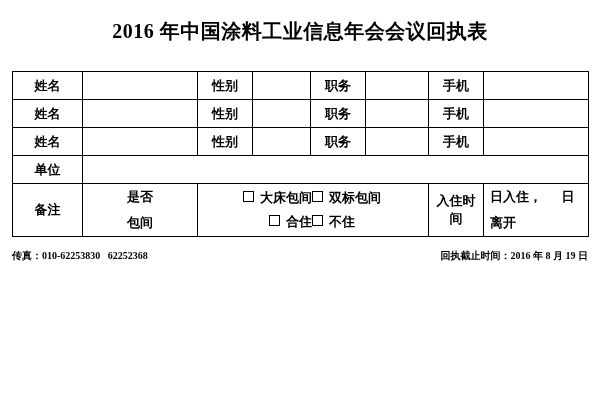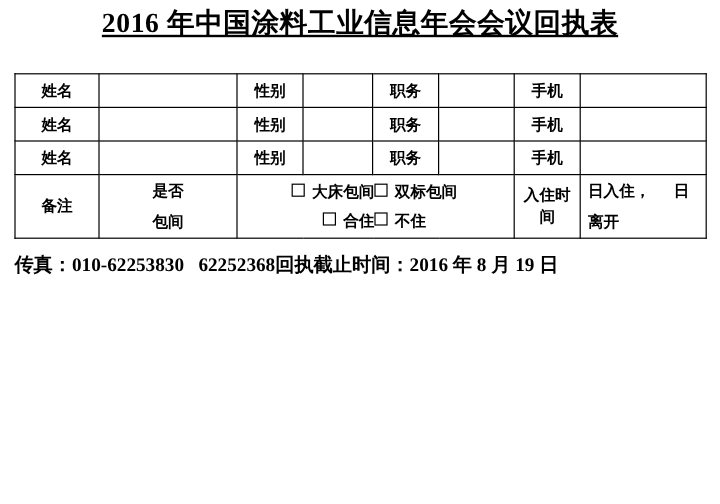--- a/index.html
+++ b/index.html
@@ -15,27 +15,26 @@
     overflow: hidden;
   }
   .page {
     position: relative;
     width: 600px;
     height: 420px;
     box-sizing: border-box;
   }
   .doc-title {
     text-align: center;
-    font-size: 23px;
+    font-size: 20px;
     font-weight: bold;
     letter-spacing: 0.5px;
-    margin-top: 4px;
+    margin-top: 18px;
     margin-bottom: 0;
     font-family: "Liberation Serif", "DejaVu Serif", serif;
-    text-decoration: underline;
   }
   .table-wrap {
     margin: 26px 12px 0 12px;
   }
   table.form {
     border-collapse: collapse;
     width: 576px;
     table-layout: fixed;
   }
   table.form td {
@@ -105,21 +104,22 @@
     line-height: 26px;
     padding-left: 6px;
   }
   .checkin-line {
     white-space: pre;
   }
   .footer {
     margin: 12px 12px 0 12px;
     width: 576px;
     display: flex;
-    font-size: 16px;
+    justify-content: space-between;
+    font-size: 10px;
     font-weight: bold;
     font-family: "Liberation Serif", "DejaVu Serif", serif;
   }
   .footer-left, .footer-right {
     white-space: pre;
   }
 </style>
 </head>
 <body>
 
@@ -163,20 +163,24 @@
         <tr>
           <td class="label">姓名</td>
           <td class="blank"></td>
           <td class="label">性别</td>
           <td class="blank"></td>
           <td class="label">职务</td>
           <td class="blank"></td>
           <td class="label">手机</td>
           <td class="blank"></td>
         </tr>
+        <tr>
+          <td class="label">单位</td>
+          <td class="blank" colspan="7"></td>
+        </tr>
         <tr class="remark-row">
           <td class="label">备注</td>
           <td>
             <div class="two-line-label">
               <span>是否</span>
               <span>包间</span>
             </div>
           </td>
           <td colspan="4">
             <div class="opts">

